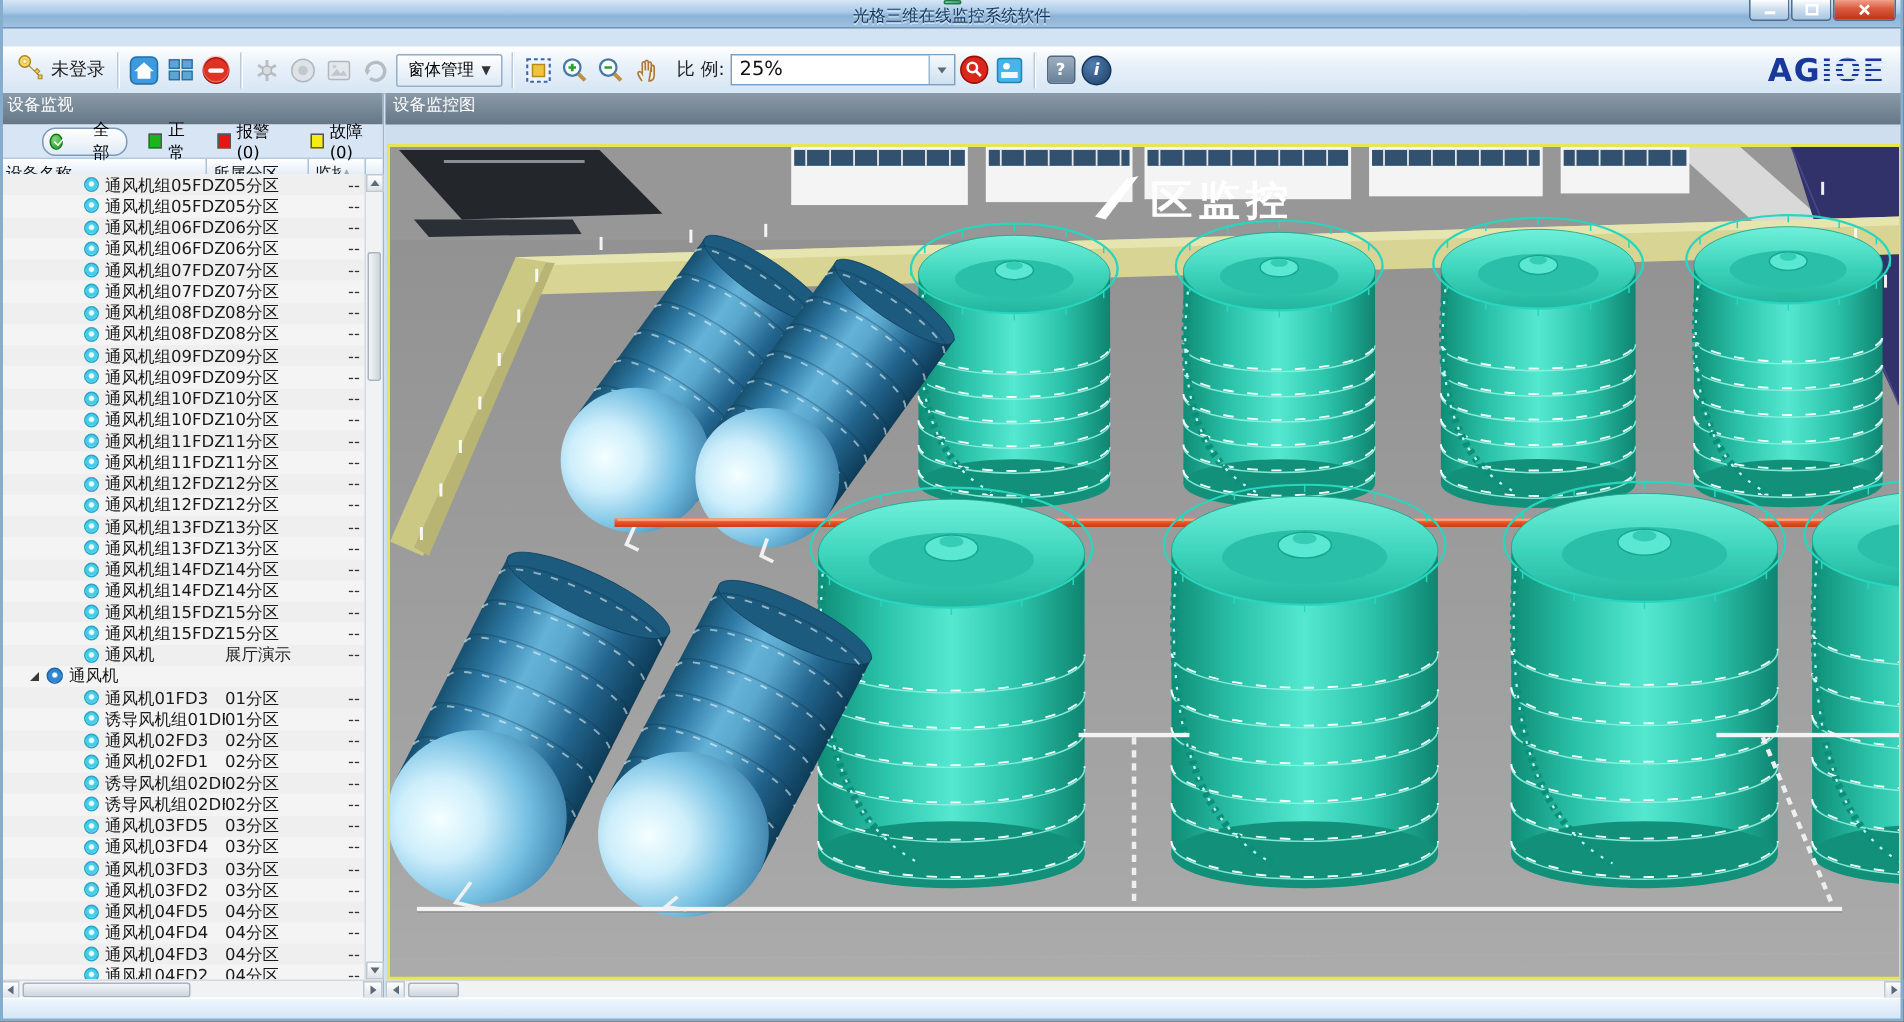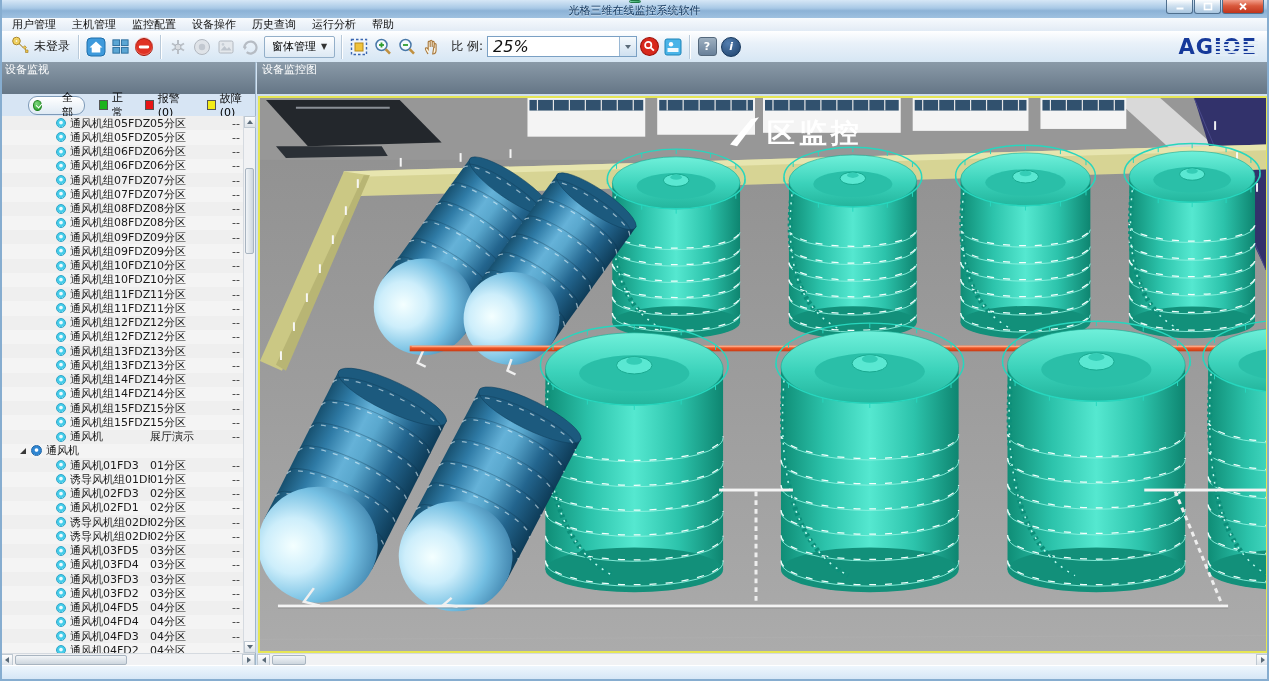--- a/index.html
+++ b/index.html
@@ -34,37 +34,37 @@
   .tsep{width:1px;height:24px;background:#b9cada;border-right:1px solid #fff;margin:0 4px;}
   .tbtn{width:24px;height:24px;display:flex;align-items:center;justify-content:center;}
   .tbtn svg{display:block}
   .loginbox{display:flex;align-items:center;gap:4px;padding:0 4px;}
   .login-label{font-size:12px;color:#222;}
   .wm-btn{display:flex;align-items:center;gap:5px;height:20px;padding:0 7px;margin:16px 2px;
     border:1px solid #93afc9;border-radius:2px;background:linear-gradient(#fefeff,#dde9f4);}
   .dd-tri{color:#333;font-size:8px;line-height:8px;}
   .scale-label{margin:0 4px 0 8px;font-size:12px;color:#222;white-space:pre;}
   .combo{width:148px;height:19px;background:#fff;border:1px solid #7aa0c4;display:flex;align-items:center;}
-  .combo-val{flex:1;padding-left:5px;font-size:16px;color:#111;font-style:italic;}
+  .combo-val{flex:1;padding-left:5px;font-size:13px;color:#111;}
   .combo-btn{width:16px;align-self:stretch;border-left:1px solid #9ab8d4;
     background:linear-gradient(#f5f9fc,#cfe0f0);display:flex;align-items:center;justify-content:center;}
   .ico-help{width:17px;height:17px;border-radius:3px;color:#fff;font-weight:bold;font-size:11px;
     text-align:center;line-height:17px;background:linear-gradient(#9dafc0,#68809a);border:1px solid #4e6largest074;}
   .ico-help{border:1px solid #54687c;}
   .ico-info{width:18px;height:18px;border-radius:50%;color:#fff;font-weight:bold;font-size:11px;font-style:italic;
     text-align:center;line-height:18px;background:radial-gradient(circle at 35% 30%,#527eb0,#1d3f68);border:1px solid #15365c;}
   .brand{margin-left:auto;margin-right:6px;position:relative;font-size:21px;font-weight:bold;
     color:#16399a;letter-spacing:1px;line-height:24px;}
   .brand .stripes{position:absolute;top:4px;bottom:3px;left:43%;right:-1px;pointer-events:none;
     background:repeating-linear-gradient(180deg,rgba(222,234,246,0) 0 1.6px,rgba(226,237,248,.95) 1.6px 3.4px);}
 
   
   .lpanel{position:absolute;top:62px;left:0;width:256px;bottom:15px;background:#f0f0f0;border-right:1px solid #9fb6ca;box-sizing:border-box;}
   .rpanel{position:absolute;top:62px;left:257px;right:0;bottom:15px;background:#cfdeee;}
-  .phead{height:32px;background:linear-gradient(#8a9aa8,#657686);color:#fff;
+  .phead{height:21px;background:linear-gradient(#8a9aa8,#657686);color:#fff;
     font-size:11px;line-height:15px;padding-left:5px;}
 
   
   .filterbar{height:22px;background:#d7e5f4;border-bottom:1px solid #b6cbdf;
     display:flex;align-items:center;gap:14px;padding-left:4px;}
   .all-btn{display:flex;align-items:center;gap:20px;height:17px;padding:0 5px 0 4px;
     border:1px solid #7e9ab8;border-radius:9px;background:linear-gradient(#ffffff,#dfeaf4);margin-left:24px;}
   .chk{width:11px;height:11px;border-radius:50%;background:radial-gradient(circle at 35% 30%,#7fd67f,#1e9e1e);
     border:1px solid #157a15;position:relative;box-sizing:border-box;}
   .chk::after{content:"";position:absolute;left:2px;top:2px;width:5px;height:2.5px;
@@ -142,29 +142,20 @@
           </svg>
       </div>
       <div class="wbtn close">
         <svg width="10" height="9" viewBox="0 0 10 9">
             <path d="M2 1.5 L8 7.5 M8 1.5 L2 7.5" stroke="#fff" stroke-width="1.8"></path>
           </svg>
       </div>
     </div>
   </div>
 
-  <div class="menubar">
-      <span class="menu-item">用户管理</span>
-      <span class="menu-item">主机管理</span>
-      <span class="menu-item">监控配置</span>
-      <span class="menu-item">设备操作</span>
-      <span class="menu-item">历史查询</span>
-      <span class="menu-item">运行分析</span>
-      <span class="menu-item">帮助</span>
-    </div>
 
   <div class="toolbar">
     <div class="loginbox">
       <span>
         <svg width="20" height="20" viewBox="0 0 20 20">
             <circle cx="6.5" cy="6" r="3.8" fill="#f8d860" stroke="#a8852c"></circle>
             <circle cx="6.5" cy="6" r="1.5" fill="#fdf4c8" stroke="#c8a43c" stroke-width="0.5"></circle>
             <path d="M9 8.5 L15.5 15 v2.5 h2.5 v-2.5 h-2 l-1-1 1.5-1.5 -1.8-1.8 -1.7 1.7 -1.3-1.3 Z" fill="#edc64e" stroke="#a8852c" stroke-width="0.7"></path>
           </svg>
       </span>

